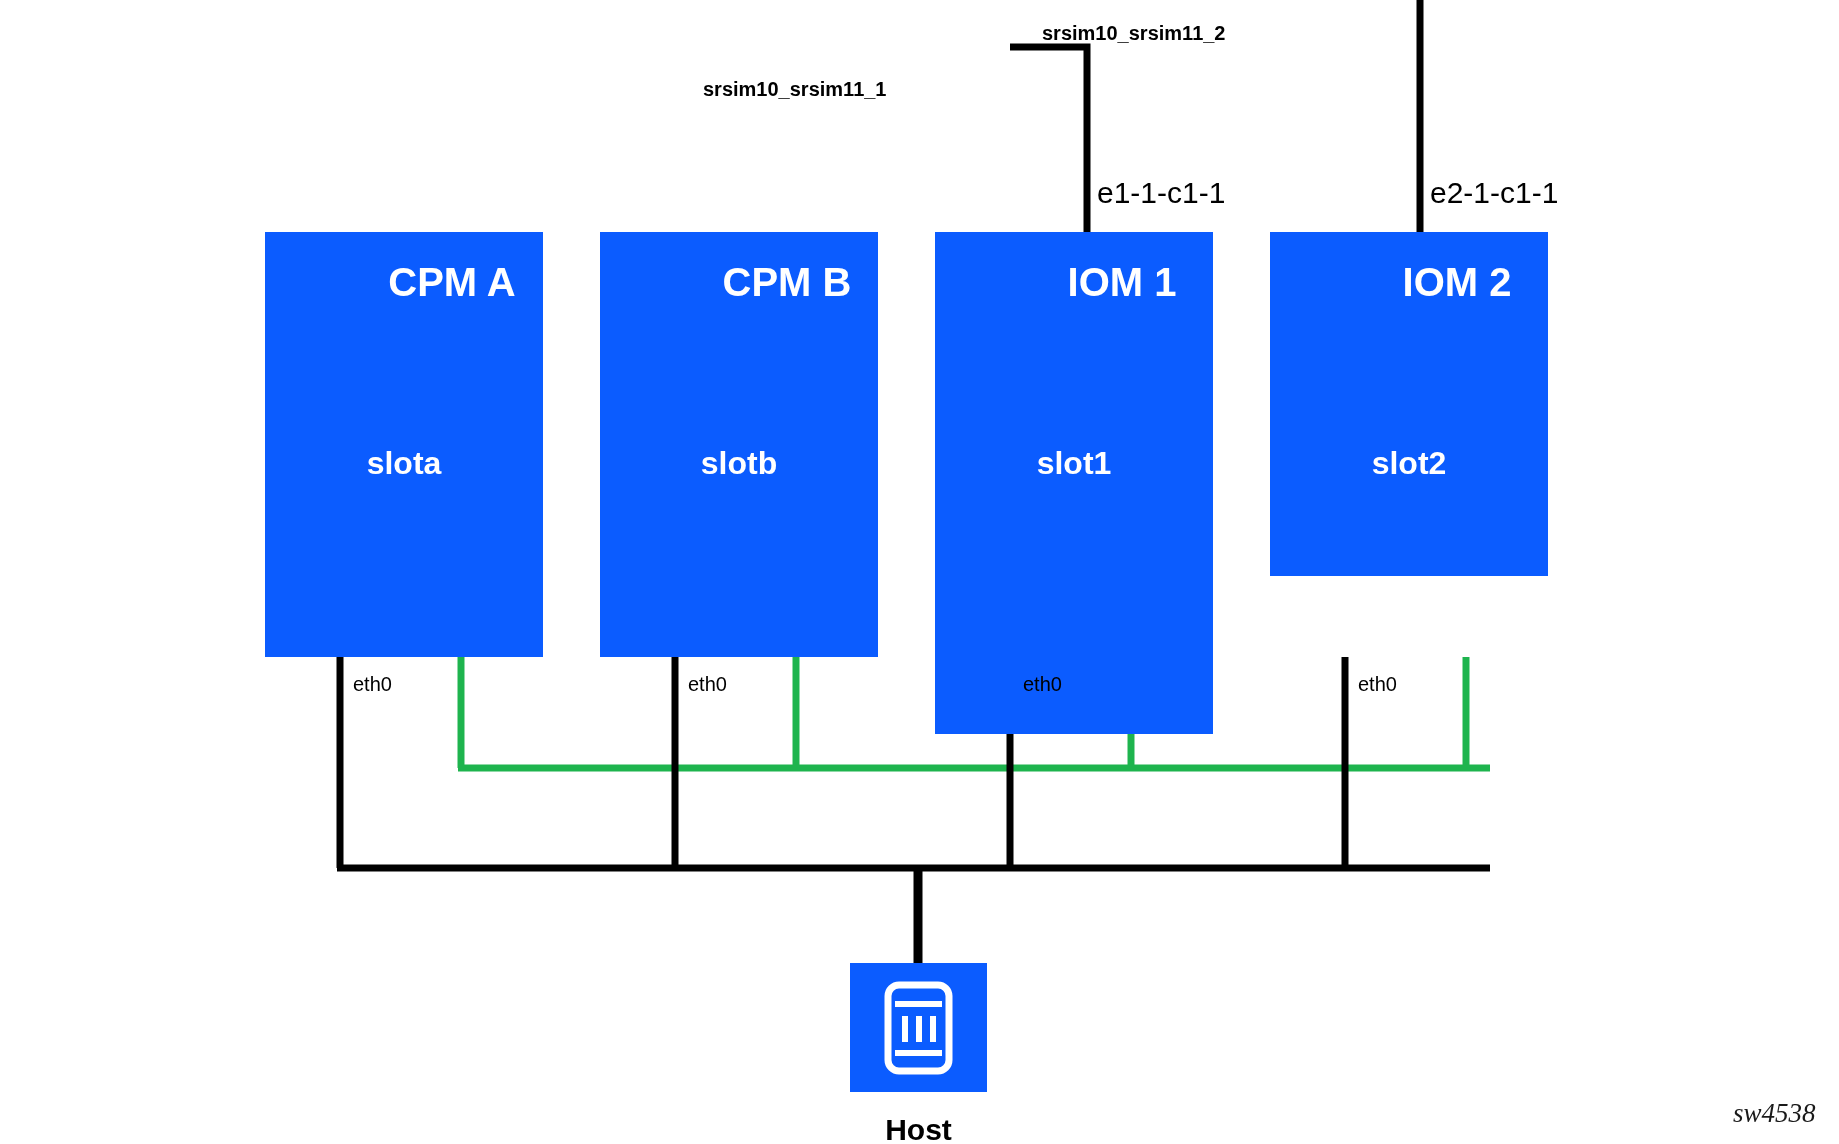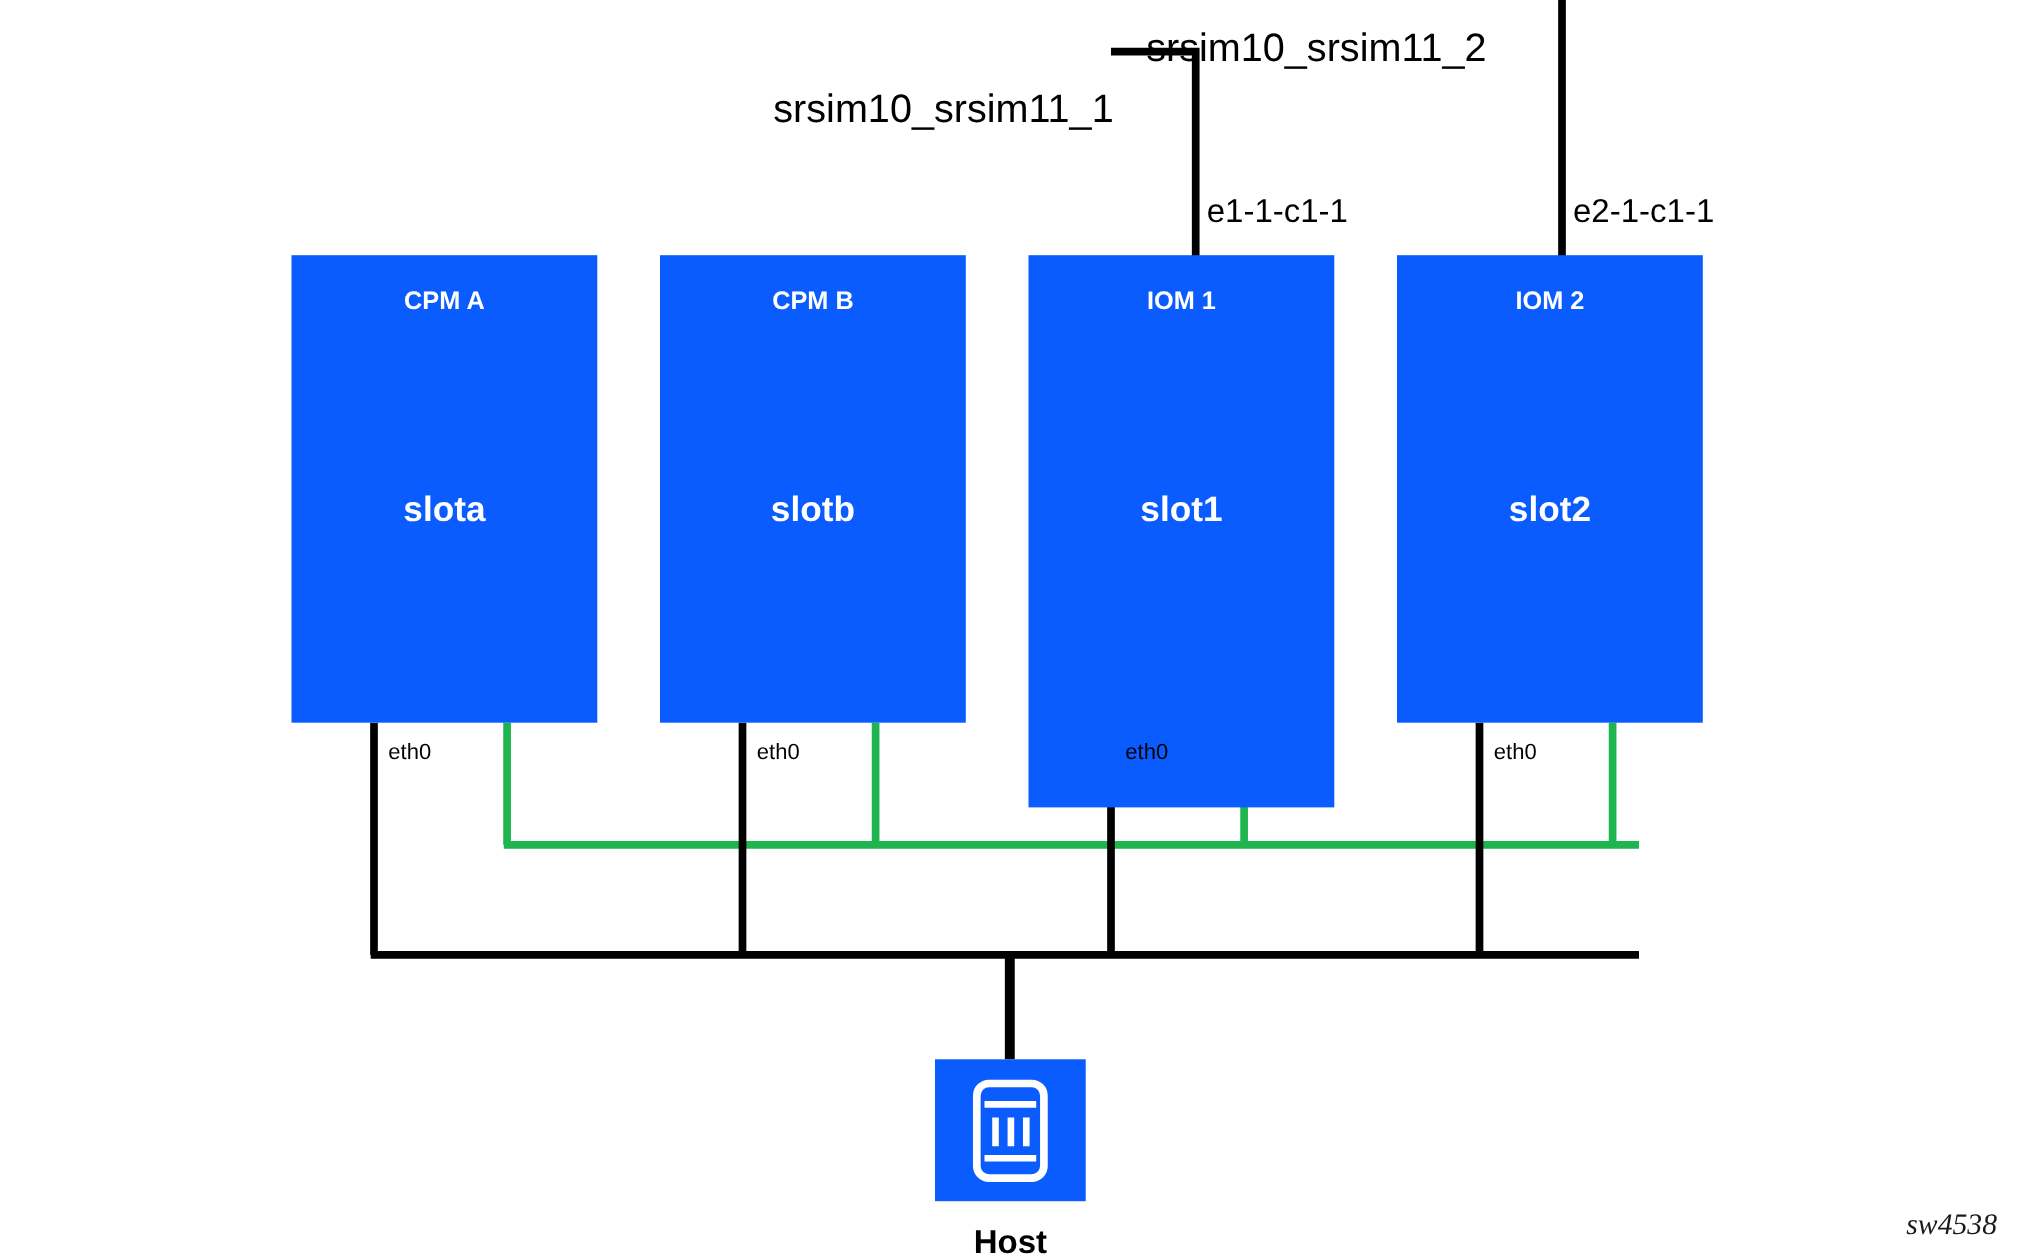--- a/index.html
+++ b/index.html
@@ -4,28 +4,28 @@
 <style>
   html,body{margin:0;padding:0;background:#ffffff;}
   body{width:1839px;height:1144px;position:relative;overflow:hidden;
        font-family:"Liberation Sans",sans-serif;}
   #stage{position:absolute;left:0;top:0;width:1839px;height:1144px;}
   svg.layer{position:absolute;left:0;top:0;width:1839px;height:1144px;}
 
   .txt{position:absolute;white-space:nowrap;color:#000000;
        font-family:"Liberation Sans",sans-serif;}
 
-  .link-label{font-size:36px;}
+  .link-label{font-size:20px;font-weight:bold;}
   .port-label{font-size:30px;}
   .eth-label{font-size:20px;}
   .legend{font-size:30px;line-height:37px;white-space:normal;width:300px;}
 
   .box{position:absolute;background:#0b5cff;}
   .box-title{position:absolute;width:100%;text-align:center;color:#ffffff;
-             font-size:23px;font-weight:bold;}
+             font-size:40px;font-weight:bold;margin-left:48px;}
   .box-slot{position:absolute;width:100%;text-align:center;color:#ffffff;
             font-size:32px;font-weight:bold;}
 
   .host-icon{position:absolute;background:#0b5cff;}
   .host-label{position:absolute;width:100%;text-align:center;color:#000000;
               font-size:30px;font-weight:bold;margin-top:15px;}
 
   .watermark{position:absolute;font-family:"Liberation Serif",serif;
              font-style:italic;font-size:27px;color:#1a1a1a;}
 </style>
@@ -83,21 +83,21 @@
   <div class="box" style="left:600px;top:232px;width:278px;height:425px;">
     <div class="box-title" style="top:28px;">CPM B</div>
     <div class="box-slot" style="top:213px;">slotb</div>
   </div>
 
   <div class="box" style="left:935px;top:232px;width:278px;height:502px;">
     <div class="box-title" style="top:28px;">IOM 1</div>
     <div class="box-slot" style="top:213px;">slot1</div>
   </div>
 
-  <div class="box" style="left:1270px;top:232px;width:278px;height:425px;">
+  <div class="box" style="left:1270px;top:232px;width:278px;height:344px;">
     <div class="box-title" style="top:28px;">IOM 2</div>
     <div class="box-slot" style="top:213px;">slot2</div>
   </div>
 
   <div class="txt eth-label" style="left:353px;top:673px;">eth0</div>
   <div class="txt eth-label" style="left:688px;top:673px;">eth0</div>
   <div class="txt eth-label" style="left:1023px;top:673px;">eth0</div>
   <div class="txt eth-label" style="left:1358px;top:673px;">eth0</div>
 
 

